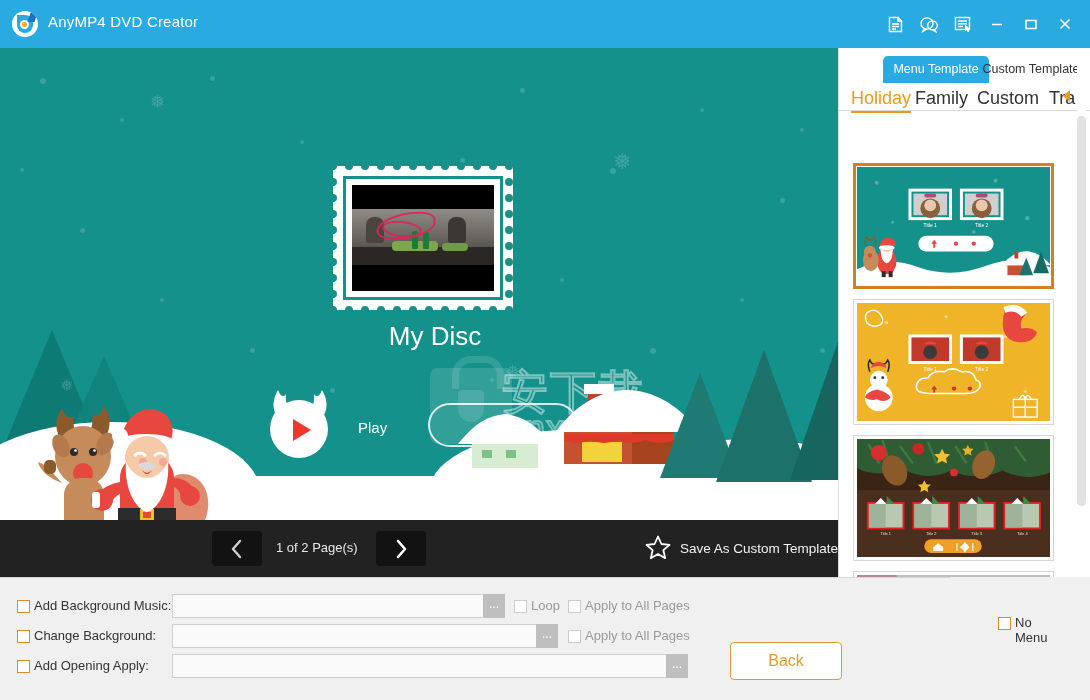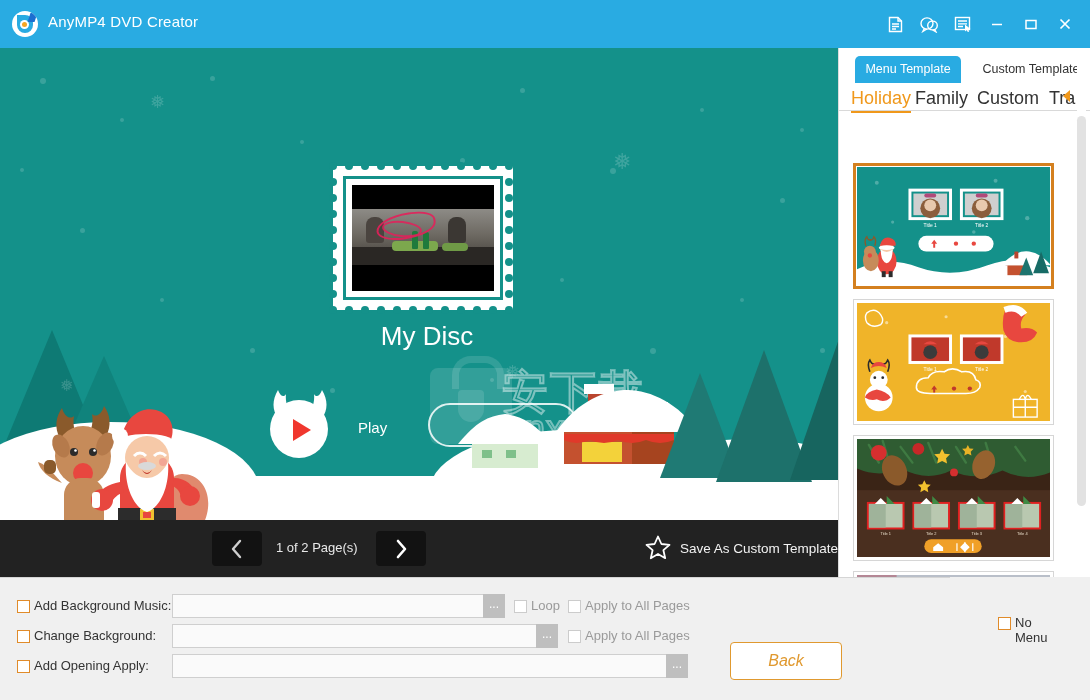--- a/index.html
+++ b/index.html
@@ -59,21 +59,21 @@
   .thumb .veg2{position:absolute;left:90px;top:58px;width:26px;height:8px;background:#6f9a46;border-radius:4px;}
   .thumb .bot1{position:absolute;left:60px;top:46px;width:6px;height:18px;background:#1e7a3c;border-radius:2px 2px 1px 1px;}
   .thumb .bot2{position:absolute;left:71px;top:47px;width:6px;height:17px;background:#1e7a3c;border-radius:2px 2px 1px 1px;}
   .thumb .person{position:absolute;top:32px;width:18px;height:26px;background:#4a443f;border-radius:8px 8px 3px 3px;}
   .thumb .person.p2{background:#3b3733;}
   .thumb .scribble{position:absolute;left:24px;top:28px;width:56px;height:22px;
         border:2px solid #e3205a;border-radius:60% 40% 55% 45%;transform:rotate(-8deg);opacity:.9;}
   .thumb .scribble2{position:absolute;left:30px;top:36px;width:36px;height:12px;
         border:2px solid #e3205a;border-radius:50%;transform:rotate(6deg);opacity:.85;}
 
-  .disc-title{position:absolute;left:8px;top:273px;width:838px;text-align:center;
+  .disc-title{position:absolute;left:16px;top:273px;width:838px;text-align:center;
         font-size:26px;color:#ffffff;}
 
   
   .play-wrap{position:absolute;left:262px;top:336px;width:76px;height:76px;}
   .play-circle{position:absolute;left:8px;top:16px;width:58px;height:58px;border-radius:50%;
         background:#ffffff;}
   .play-tri{position:absolute;left:31px;top:35px;width:0;height:0;
         border-top:11px solid transparent;border-bottom:11px solid transparent;
         border-left:18px solid #f0372e;}
   .play-label{position:absolute;left:358px;top:371px;font-size:15px;color:#ffffff;}
@@ -112,21 +112,21 @@
   .star-box{position:absolute;left:640px;top:530px;width:36px;height:36px;
         display:flex;align-items:center;justify-content:center;cursor:pointer;}
   .save-tpl{position:absolute;left:680px;top:541px;font-size:13.5px;color:#f2f2f2;}
 
   
   .rpanel{position:absolute;left:838px;top:48px;width:252px;height:529px;background:#ffffff;
         border-left:1px solid #dcdcdc;box-sizing:border-box;}
   .tabs{position:absolute;left:0;top:0;width:251px;height:30px;}
   .tab{position:absolute;top:8px;height:27px;line-height:26px;font-size:12.5px;text-align:center;
         cursor:pointer;box-sizing:border-box;}
-  .tab.active{background:#29abe2;color:#ffffff;border-radius:5px 5px 0 0;}
+  .tab.active{background:#29abe2;color:#ffffff;border-radius:5px 5px 0 0;margin-left:28px;}
   .tab.idle{color:#333333;}
   .subtabs{position:absolute;left:0;top:36px;width:251px;height:25px;}
   .subtab{position:absolute;top:0;font-size:18px;color:#333333;cursor:pointer;white-space:nowrap;}
   .subtab.active{color:#f0981b;}
   .subtab.active::after{content:"";position:absolute;left:0;right:0;bottom:-4px;height:2px;background:#f0981b;}
   .arrow-pair{position:absolute;right:2px;top:2px;display:flex;gap:1px;cursor:pointer;}
   .subrule{position:absolute;left:0;top:62px;width:251px;height:1px;background:#d9d9d9;}
 
   .tlist{position:absolute;left:0;top:63px;width:251px;height:466px;overflow:hidden;}
   .tcard{position:absolute;left:14px;width:201px;height:126px;background:#ffffff;
@@ -143,21 +143,21 @@
         box-sizing:border-box;cursor:pointer;}
   .cb.gray{border:1px solid #cccccc;}
   .lbl{position:absolute;font-size:13px;color:#333333;}
   .lbl.dim{color:#9a9a9a;}
   .field{position:absolute;height:24px;background:#fafafa;border:1px solid #cfcfcf;
         box-sizing:border-box;}
   .dots-btn{position:absolute;width:22px;height:24px;background:#bfbfbf;border:1px solid #bfbfbf;
         box-sizing:border-box;color:#ffffff;font-size:12px;line-height:18px;text-align:center;cursor:pointer;}
   .btn{position:absolute;height:38px;border-radius:4px;box-sizing:border-box;
         font-size:16px;display:flex;align-items:center;justify-content:center;cursor:pointer;}
-  .btn.ghost{border:1px solid #e0992f;color:#e0992f;background:#ffffff;font-style:italic;}
+  .btn.ghost{border:1px solid #e0992f;color:#e0992f;background:#ffffff;}
   .btn.solid{background:#e0992f;color:#ffffff;border:1px solid #e0992f;}
 </style>
 </head>
 <body>
 
 <div class="app">
 
   <div class="titlebar">
     <div class="logo">
       <div class="drop"></div>

